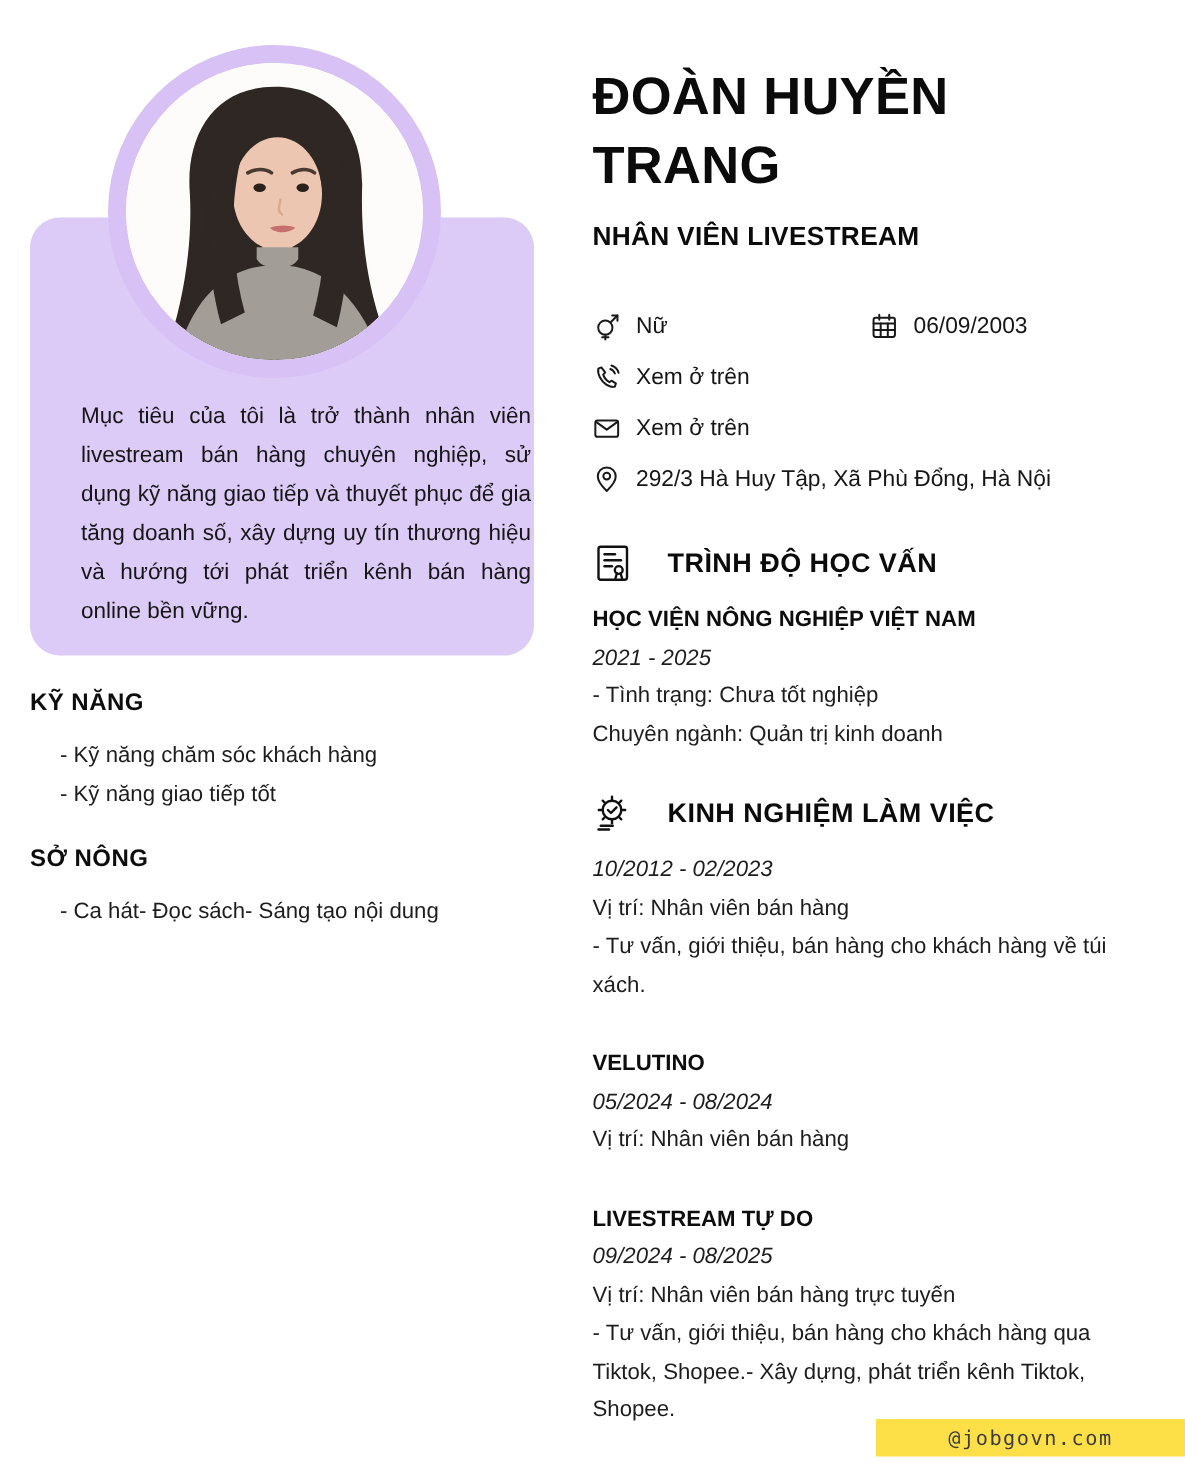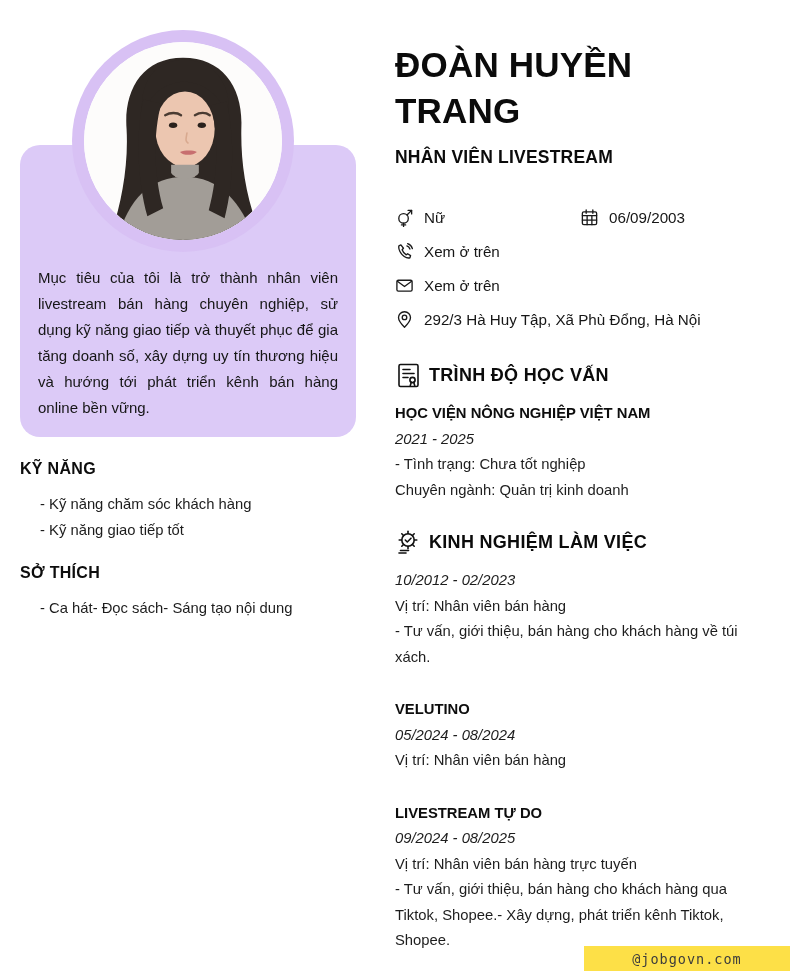--- a/index.html
+++ b/index.html
@@ -3,21 +3,21 @@
 <meta charset="utf-8">
 <style>
   * { margin:0; padding:0; box-sizing:border-box; }
   html,body { background:#fff; }
   body { font-family:"Liberation Sans","DejaVu Sans",sans-serif; color:#1d1d1d; }
   .page { position:relative; width:790px; height:975px; background:#ffffff; overflow:hidden; }
 
   
   .objective-box { position:absolute; left:20px; top:145px; width:336px; height:292px;
     background:#dccaf7; border-radius:20px; }
-  .objective-text { position:absolute; left:38px; top:265px; width:300px;
+  .objective-text { position:absolute; left:54px; top:265px; width:300px;
     font-size:15px; line-height:26px; text-align:justify; color:#161616; }
   .photo-ring { position:absolute; left:72px; top:30px; width:222px; height:222px;
     border-radius:50%; background:#d8c1f4; display:flex; align-items:center; justify-content:center; }
   .photo-inner { width:198px; height:198px; border-radius:50%; background:#ffffff; overflow:hidden; }
   .photo-inner svg { display:block; width:100%; height:100%; }
 
   .left-heading { position:absolute; left:20px; width:356px; text-align:left;
     font-size:16px; font-weight:bold; color:#0d0d0d; letter-spacing:.3px; }
   .skills-heading { top:460px; }
   .hobbies-heading { top:564px; }
@@ -31,21 +31,21 @@
   .person-title { margin-top:13px; font-size:17.5px; font-weight:bold; color:#0b0b0b; letter-spacing:.2px; }
 
   .contact { margin-top:32px; }
   .contact-row { display:flex; height:34px; font-size:15.2px; color:#161616; }
   .contact-cell { display:flex; align-items:center; gap:10px; }
   .contact-cell.first { width:185px; }
   .cicon { width:19px; height:19px; flex:0 0 19px; display:flex; align-items:center; justify-content:center; }
   .cicon svg { width:19px; height:19px; stroke:#1a1a1a; fill:none; stroke-width:1.4;
     stroke-linecap:round; stroke-linejoin:round; }
 
-  .section-heading { display:flex; align-items:center; gap:7px; margin-top:26px;
+  .section-heading { display:flex; align-items:center; gap:23px; margin-top:26px;
     font-size:18px; font-weight:bold; color:#0b0b0b; letter-spacing:.3px; }
   .section-heading .sicon { width:27px; height:27px; }
   .section-heading svg { width:27px; height:27px; stroke:#111; fill:none; stroke-width:1.6;
     stroke-linecap:round; stroke-linejoin:round; }
 
   .entry { margin-top:12px; }
   .entry + .entry { margin-top:27px; }
   .entry-line { font-size:14.8px; line-height:25.5px; color:#1d1d1d; }
   .entry-name { font-weight:bold; color:#0d0d0d; }
   .entry-period { font-style:italic; }
@@ -91,21 +91,21 @@
       </svg>
     </div>
   </div>
 
   <p class="objective-text">Mục tiêu của tôi là trở thành nhân viên livestream bán hàng chuyên nghiệp, sử dụng kỹ năng giao tiếp và thuyết phục để gia tăng doanh số, xây dựng uy tín thương hiệu và hướng tới phát triển kênh bán hàng online bền vững.</p>
 
   <h2 class="left-heading skills-heading">KỸ NĂNG</h2>
   <p class="left-item skill-0">- Kỹ năng chăm sóc khách hàng</p>
   <p class="left-item skill-1">- Kỹ năng giao tiếp tốt</p>
 
-  <h2 class="left-heading hobbies-heading">SỞ THÍCH</h2>
+  <h2 class="left-heading hobbies-heading">SỞ NÔNG</h2>
   <p class="left-item hobby-0">- Ca hát- Đọc sách- Sáng tạo nội dung</p>
 
   <main class="right-col">
     <h1 class="person-name">ĐOÀN HUYỀN TRANG</h1>
     <h3 class="person-title">NHÂN VIÊN LIVESTREAM</h3>
 
     <div class="contact">
       <div class="contact-row">
         <div class="contact-cell first">
           <span class="cicon">

